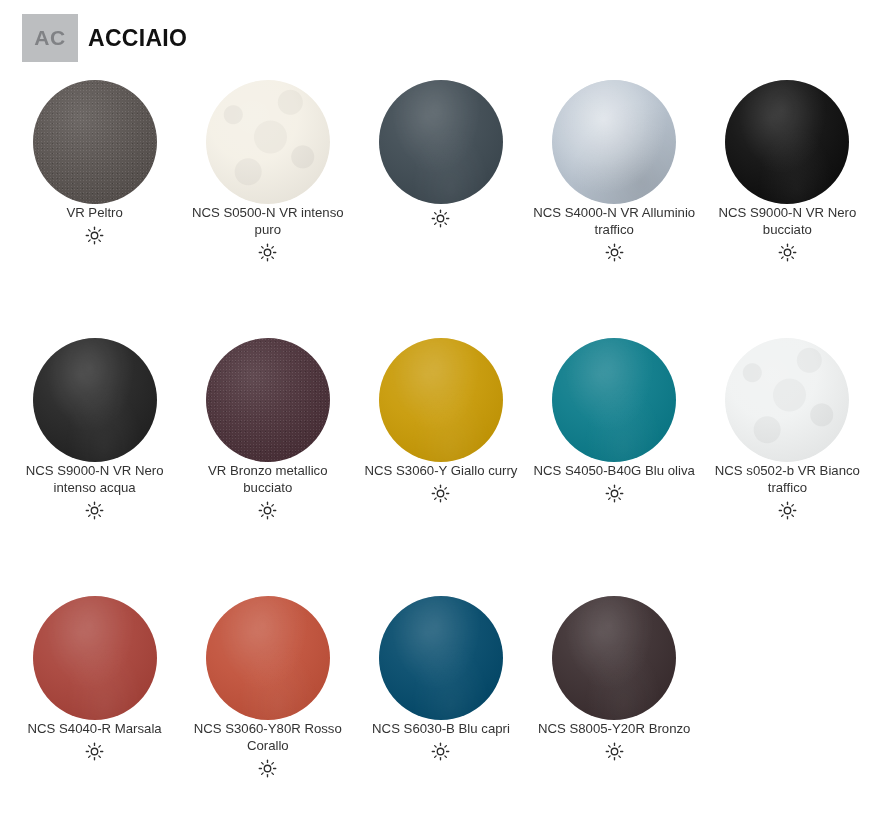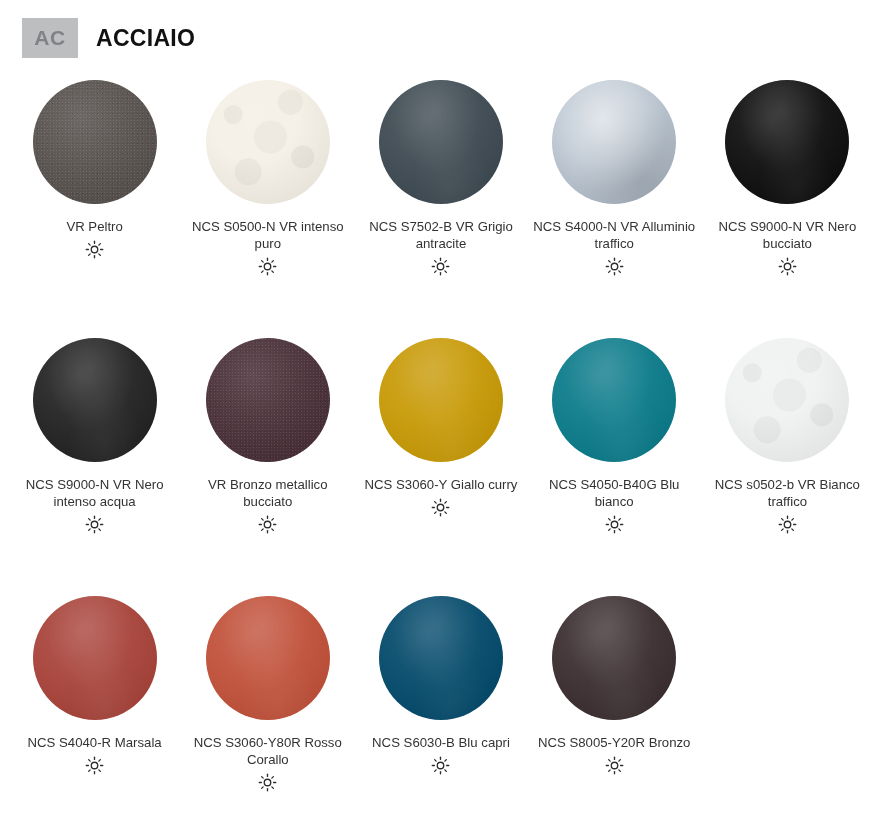--- a/index.html
+++ b/index.html
@@ -20,33 +20,33 @@
 
   
   .header {
     display: flex;
     align-items: center;
     padding: 14px 0 0 22px;
     height: 62px;
   }
   .cat-badge {
     width: 56px;
-    height: 40px;
+    height: 48px;
     background: #bcbec0;
     color: #808285;
     font-size: 21px;
     font-weight: bold;
     letter-spacing: 0.5px;
     display: flex;
     align-items: center;
     justify-content: center;
     flex: 0 0 auto;
   }
   .cat-title {
-    margin-left: 18px;
+    margin-left: 10px;
     font-size: 23px;
     font-weight: bold;
     letter-spacing: 0.3px;
     color: #111111;
   }
 
   
   .swatch-grid {
     display: grid;
     grid-template-columns: repeat(5, 1fr);
@@ -133,21 +133,20 @@
     inset: 0;
     border-radius: 50%;
     background:
       radial-gradient(ellipse at 46% 24%, rgba(255,255,255,0.10) 0%, rgba(255,255,255,0.0) 48%),
       radial-gradient(ellipse at 58% 88%, rgba(255,255,255,0.05) 0%, rgba(255,255,255,0.0) 40%);
     pointer-events: none;
   }
 
   
   .swatch-label {
-    margin-top: 14px;
     font-size: 13.2px;
     line-height: 17px;
     text-align: center;
     color: #333333;
     max-width: 168px;
     word-wrap: break-word;
   }
   .finish-icon {
     margin-top: 5px;
     width: 19px;
@@ -204,21 +203,20 @@
             <line x1="19.4" y1="4.6" x2="17.5" y2="6.5"></line>
             <line x1="6.5" y1="17.5" x2="4.6" y2="19.4"></line>
           </g>
         </svg>
       </span>
     </div>
     <div class="swatch-cell">
       <div class="swatch-disc-wrap">
         <div class="swatch-disc tex-gloss" style="background: rgb(62, 74, 82);"></div>
       </div>
-      <div class="swatch-label">NCS S7502-B VR Grigio antracite</div>
       <span class="finish-icon">
         <svg viewBox="0 0 24 24" width="19" height="19" aria-hidden="true">
           <circle cx="12" cy="12" r="4.1" fill="none" stroke="#2f2f2f" stroke-width="1.7"></circle>
           <g stroke="#2f2f2f" stroke-width="1.7" stroke-linecap="round">
             <line x1="12" y1="1.6" x2="12" y2="4.3"></line>
             <line x1="12" y1="19.7" x2="12" y2="22.4"></line>
             <line x1="1.6" y1="12" x2="4.3" y2="12"></line>
             <line x1="19.7" y1="12" x2="22.4" y2="12"></line>
             <line x1="4.6" y1="4.6" x2="6.5" y2="6.5"></line>
             <line x1="17.5" y1="17.5" x2="19.4" y2="19.4"></line>
@@ -330,21 +328,21 @@
             <line x1="19.4" y1="4.6" x2="17.5" y2="6.5"></line>
             <line x1="6.5" y1="17.5" x2="4.6" y2="19.4"></line>
           </g>
         </svg>
       </span>
     </div>
     <div class="swatch-cell">
       <div class="swatch-disc-wrap">
         <div class="swatch-disc tex-gloss" style="background: rgb(11, 123, 138);"></div>
       </div>
-      <div class="swatch-label">NCS S4050-B40G Blu bianco</div>
+      <div class="swatch-label">NCS S4050-B40G Blu oliva</div>
       <span class="finish-icon">
         <svg viewBox="0 0 24 24" width="19" height="19" aria-hidden="true">
           <circle cx="12" cy="12" r="4.1" fill="none" stroke="#2f2f2f" stroke-width="1.7"></circle>
           <g stroke="#2f2f2f" stroke-width="1.7" stroke-linecap="round">
             <line x1="12" y1="1.6" x2="12" y2="4.3"></line>
             <line x1="12" y1="19.7" x2="12" y2="22.4"></line>
             <line x1="1.6" y1="12" x2="4.3" y2="12"></line>
             <line x1="19.7" y1="12" x2="22.4" y2="12"></line>
             <line x1="4.6" y1="4.6" x2="6.5" y2="6.5"></line>
             <line x1="17.5" y1="17.5" x2="19.4" y2="19.4"></line>

